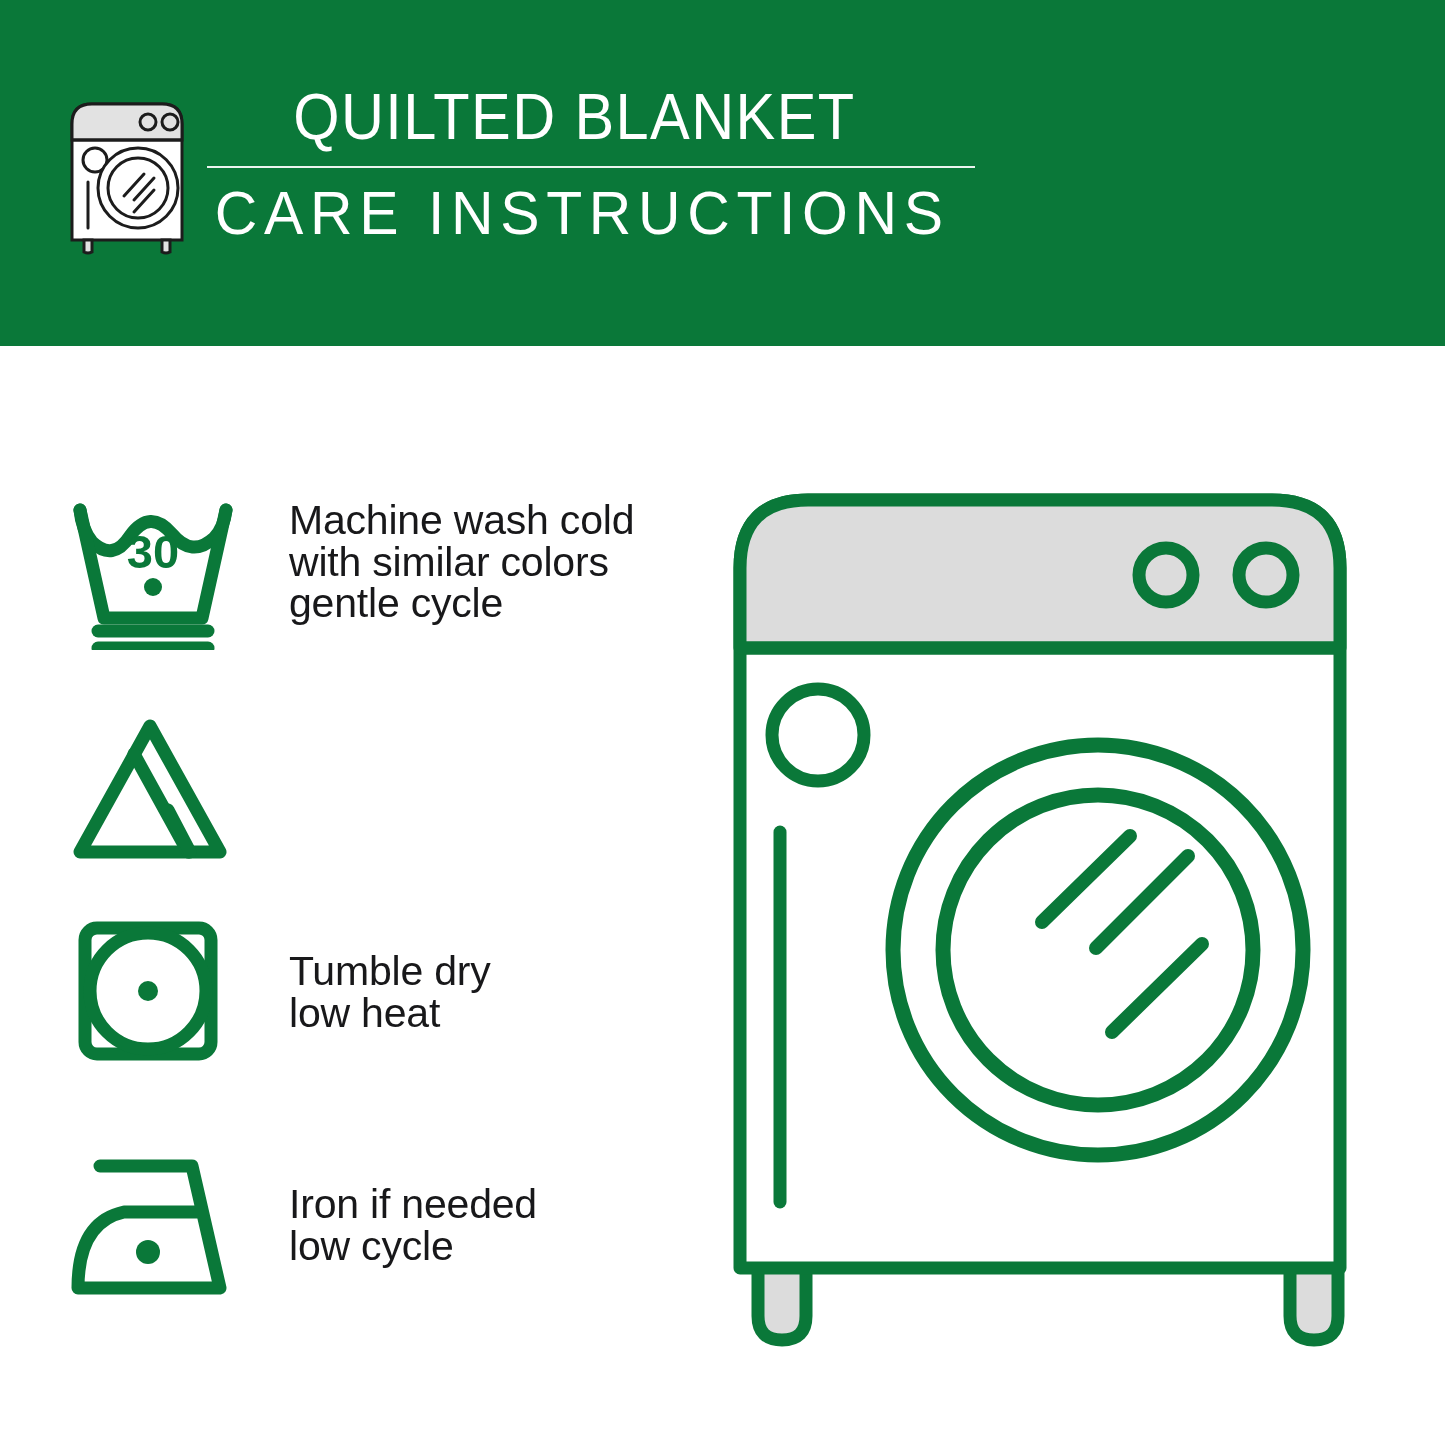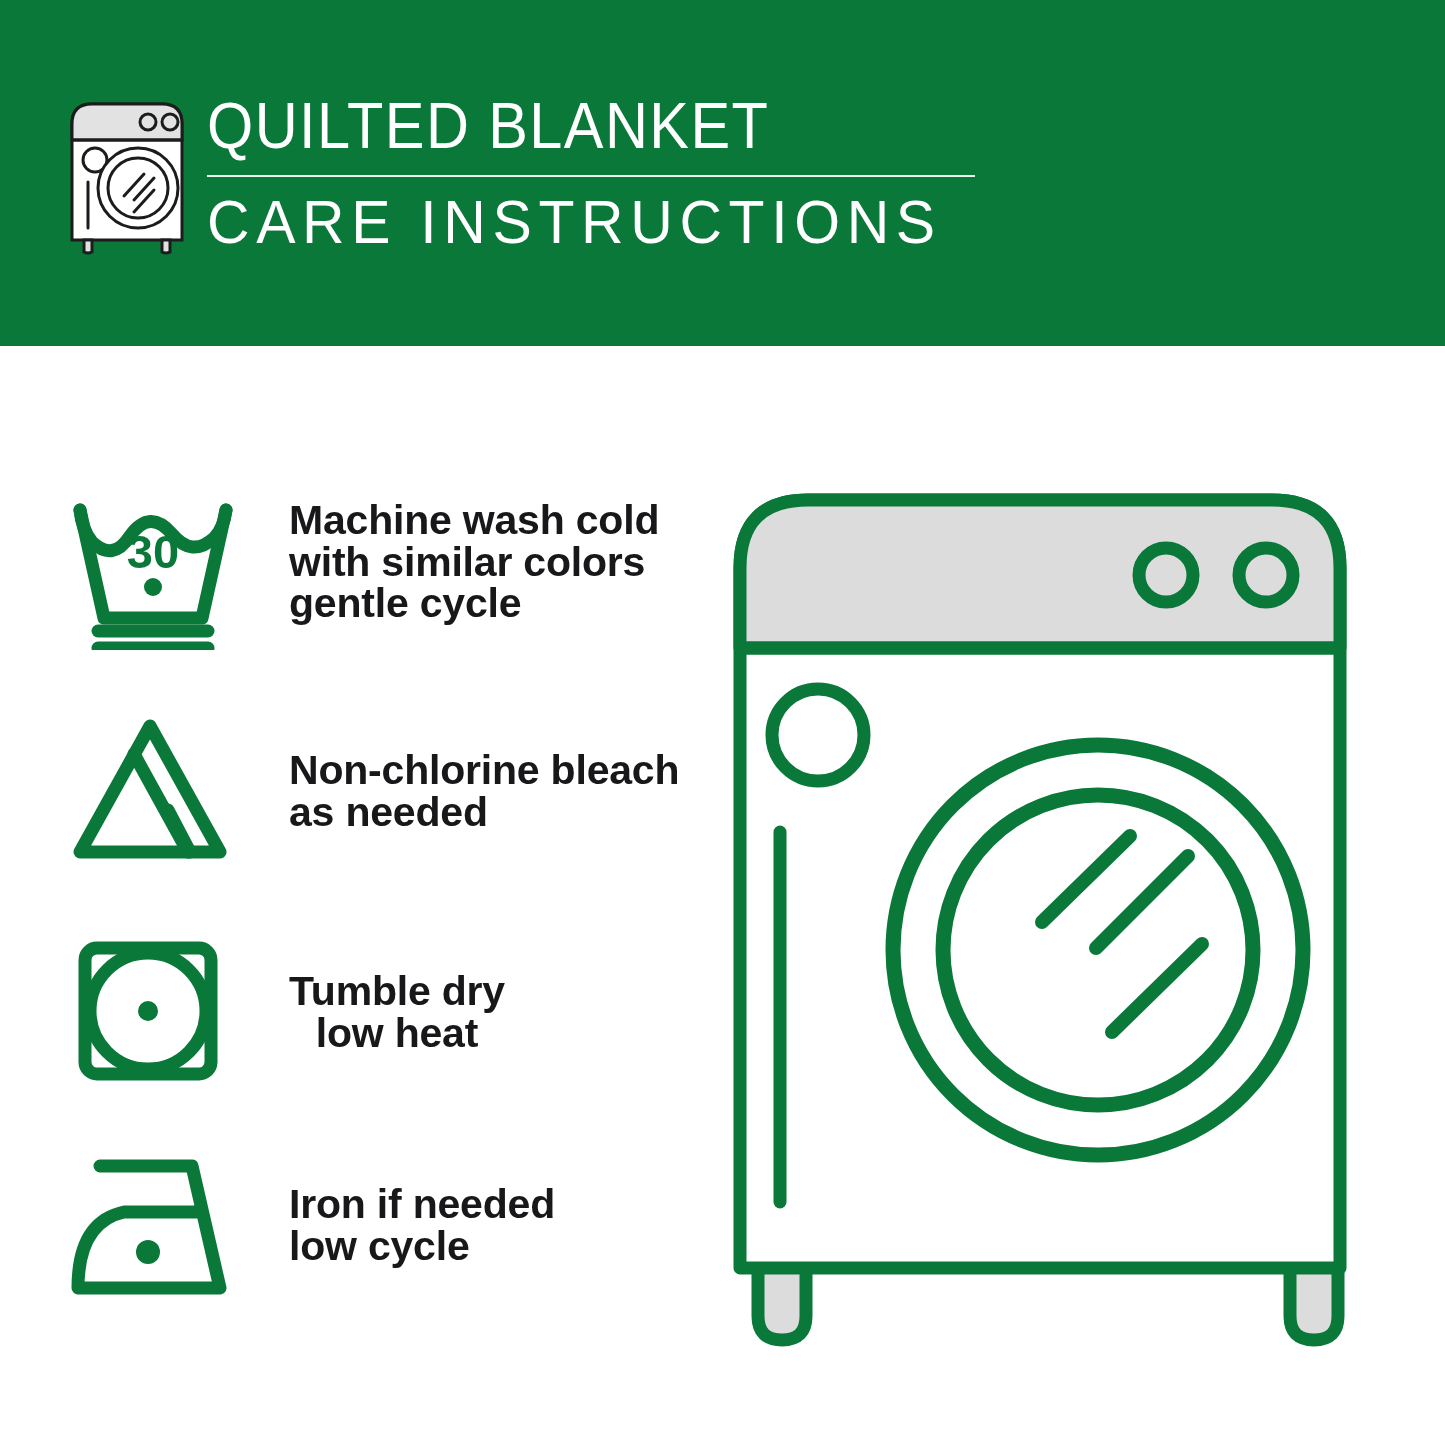--- a/index.html
+++ b/index.html
@@ -14,21 +14,21 @@
 
   
   .header-band{
     position:absolute;left:0;top:0;width:1445px;height:346px;
     background:#0a7839;
   }
   .header-logo{
     position:absolute;left:62px;top:96px;width:130px;height:160px;
   }
   .header-text{
-    position:absolute;left:207px;top:89px;width:790px;height:180px;
+    position:absolute;left:207px;top:80px;width:790px;height:180px;text-align:center;
   }
   .title-main{
     color:#ffffff;
     font-size:64px;
     line-height:74px;
     font-weight:300;
     letter-spacing:1.5px;
     font-family:"Liberation Sans Narrow","Liberation Sans",sans-serif;
     transform:scaleX(0.93);
     transform-origin:left center;
@@ -54,27 +54,27 @@
 
   
   .care-list{position:absolute;left:0;top:346px;width:700px;height:982px;}
   .care-row{position:absolute;left:0;width:700px;height:170px;}
   .care-row .sym{position:absolute;left:68px;top:0;width:170px;height:160px;}
   .care-row .lbl{
     position:absolute;left:289px;
     color:#18181a;
     font-size:41px;
     line-height:41.5px;
-    font-weight:700;
+    font-weight:400;
     letter-spacing:-0.2px;
     white-space:pre-line;
   }
   #row-0{top:144px;}
   #row-1{top:368px;}
-  #row-2{top:590px;text-align:center;}
+  #row-2{top:570px;}
   #row-3{top:802px;}
   #row-0 .lbl{top:10px;}
   #row-1 .lbl{top:36px;}
   #row-2 .lbl{top:35px;}
   #row-3 .lbl{top:36px;}
 
   
   .machine{position:absolute;left:700px;top:450px;width:730px;height:920px;}
 </style>
 </head>
@@ -141,22 +141,20 @@
     <div class="care-row" id="row-1">
       <div class="sym">
         <svg viewBox="0 0 170 160" width="170" height="160" aria-hidden="true">
           <g fill="none" stroke="#0a7839" stroke-width="13" stroke-linecap="round" stroke-linejoin="round">
             <path d="M82 12 L152 138 L12 138 Z"></path>
             <path d="M66 40 L120 138"></path>
             <path d="M100 96 L122 138"></path>
           </g>
         </svg>
       </div>
-      <div class="lbl">Non-chlorine bleach
-as needed</div>
     </div>
 
     <div class="care-row" id="row-2">
       <div class="sym">
         <svg viewBox="0 0 170 160" width="170" height="160" aria-hidden="true">
           <rect x="17" y="12" width="126" height="126" rx="12" ry="12" fill="none" stroke="#0a7839" stroke-width="13"></rect>
           <circle cx="80" cy="75" r="58" fill="none" stroke="#0a7839" stroke-width="13"></circle>
           <circle cx="80" cy="75" r="10" fill="#0a7839"></circle>
         </svg>
       </div>

